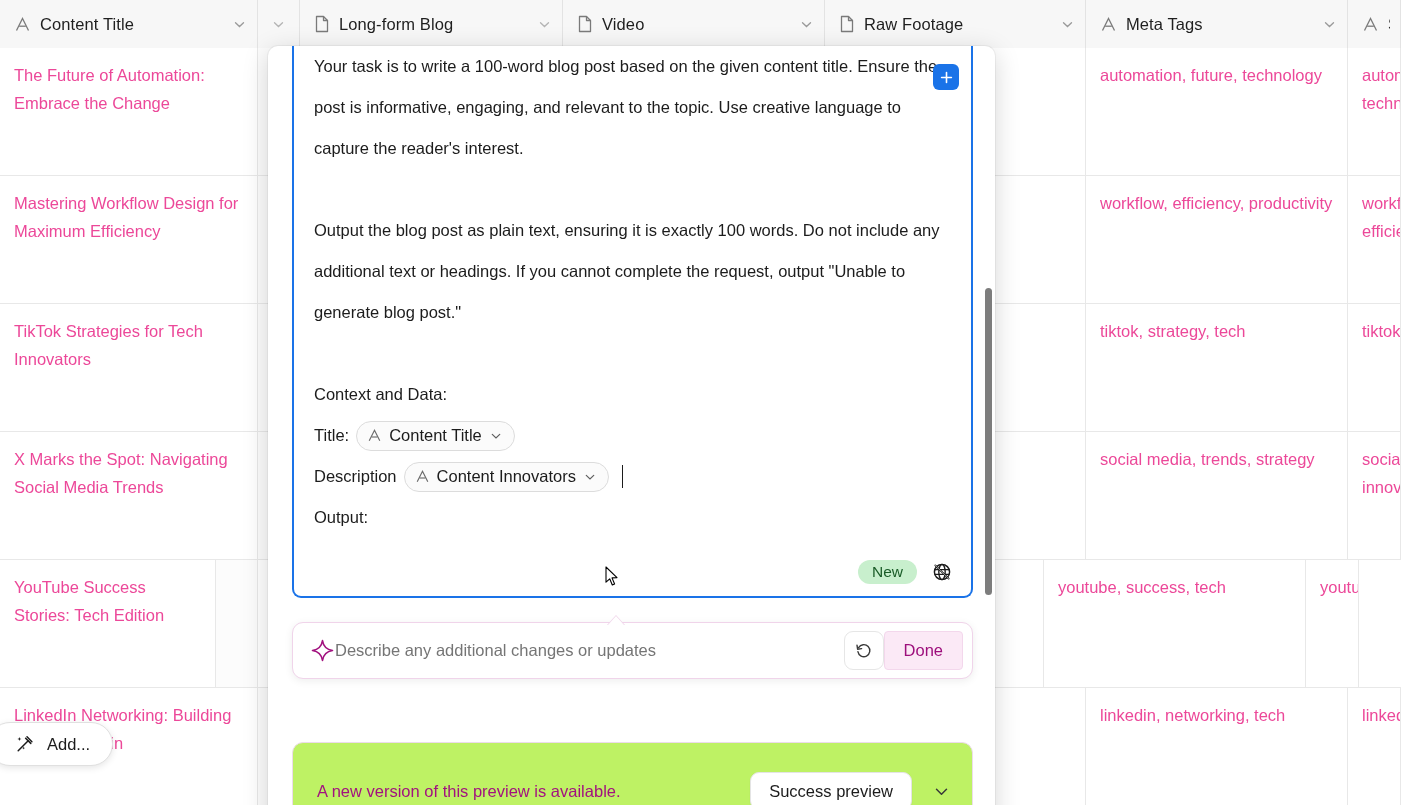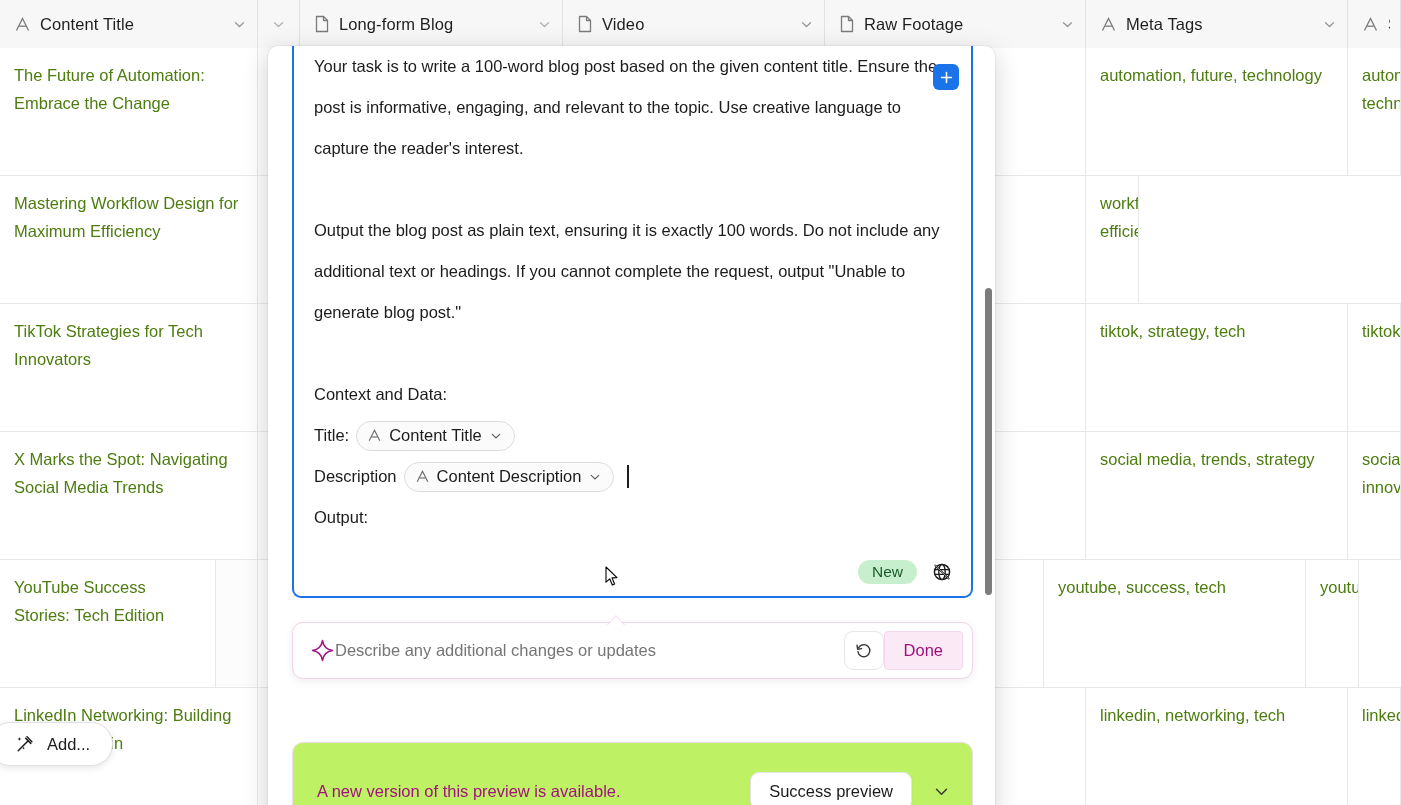--- a/index.html
+++ b/index.html
@@ -55,21 +55,21 @@
     border-bottom: 1px solid #e8e8e8;
     background: #ffffff;
     height: 128px;
   }
   .cell {
     height: 100%;
     padding: 13px 14px 0 14px;
     border-right: 1px solid #e8e8e8;
     font-size: 16.5px;
     line-height: 28px;
-    color: #4d7c0f;
+    color: #ec4899;
     overflow: hidden;
     flex: 0 0 auto;
   }
   .cell.narrow { padding: 0; background: #fcfcfc; }
 
   
   .add-pill {
     position: absolute;
     left: -12px; top: 722px;
     height: 44px;
@@ -413,20 +413,21 @@
       <div class="cell" style="width:53px">autom­
 techno</div>
     </div>
 
     <div class="row">
       <div class="cell" style="width:258px">Mastering Workflow Design for Maximum Efficiency</div>
       <div class="cell narrow" style="width:42px"></div>
       <div class="cell" style="width:263px"></div>
       <div class="cell" style="width:262px"></div>
       <div class="cell" style="width:261px"></div>
+      <div class="cell" style="width:262px">workflow, efficiency, productivity</div>
       <div class="cell" style="width:53px">workfl
 efficie</div>
     </div>
 
     <div class="row">
       <div class="cell" style="width:258px">TikTok Strategies for Tech Innovators</div>
       <div class="cell narrow" style="width:42px"></div>
       <div class="cell" style="width:263px"></div>
       <div class="cell" style="width:262px"></div>
       <div class="cell" style="width:261px"></div>
@@ -509,21 +510,21 @@
 
         <div class="tokrow">
           <span>Description</span>
           <span class="token">
             <span class="tk-a">
               <svg width="15" height="15" viewBox="0 0 17 17">
                   <path d="M2.5 14.5 L8.5 2.5 L14.5 14.5" fill="none" stroke="#6b6b6b" stroke-width="1.3"></path>
                   <path d="M5.2 10.2 H11.8" fill="none" stroke="#6b6b6b" stroke-width="1.3"></path>
                 </svg>
             </span>
-            <span>Content Description</span>
+            <span>Content Innovators</span>
             <span class="tk-chev">
               <svg width="14" height="14" viewBox="0 0 15 15">
                   <path d="M3.5 5.7 L7.5 9.5 L11.5 5.7" fill="none" stroke="#5f5f5f" stroke-width="1.3" stroke-linecap="round"></path>
                 </svg>
             </span>
           </span>
           <span class="caret"></span>
         </div>
 
         <div class="ptxt">Output:</div>

